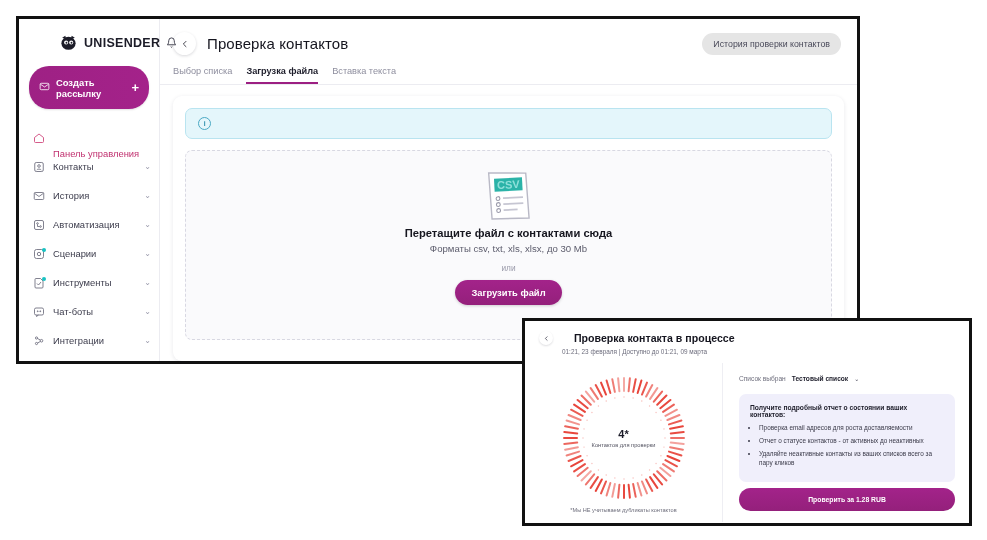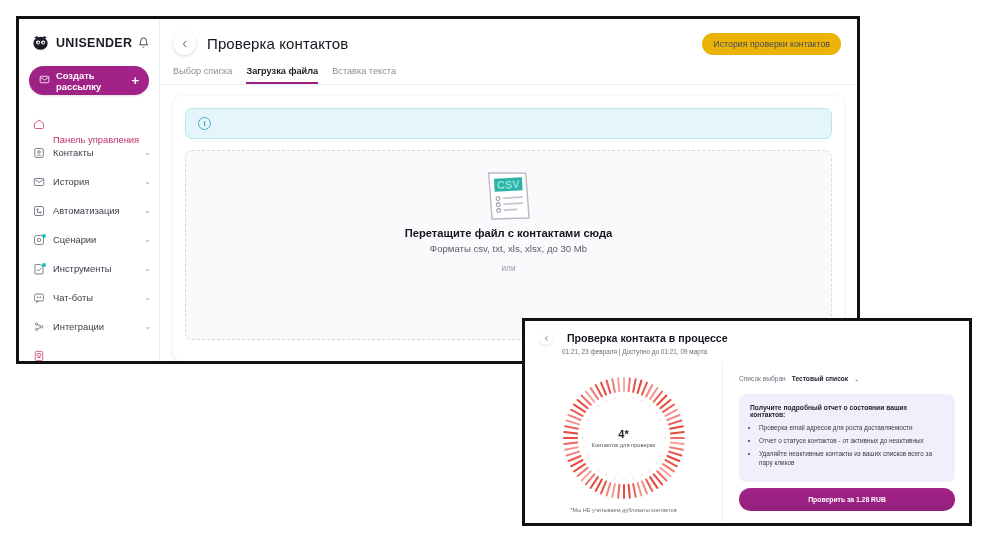--- a/index.html
+++ b/index.html
@@ -26,40 +26,41 @@
   .sidebar{
     width:141px; flex:0 0 141px;
     background:#ffffff;
     border-right:1px solid #ececf1;
     box-sizing:border-box;
     padding:0;
     position:relative;
   }
   .brand{
     display:flex; align-items:center; gap:6px;
-    padding:14px 10px 10px 12px;
+    padding:14px 10px 10px 24px;
+    margin-left:16px;
   }
   .brand-mark{
     width:19px;height:19px;flex:0 0 19px;
     position:relative;
   }
   .brand-name{
     font-size:12.5px; font-weight:bold; letter-spacing:.3px; color:#1c1c28;
   }
   .bell{ margin-left:auto; margin-right:6px; color:#2b2b3a; }
 
   .cta{
     margin:4px 10px 14px 10px;
     background:#9c1f82;
     background:linear-gradient(90deg,#9e2184 0%,#a4228a 100%);
     color:#fff;
     border-radius:20px;
     height:29px;
     display:flex; align-items:center;
-    padding:0 10px;
+    padding:7px 10px;
     font-size:9.4px; font-weight:bold;
     gap:6px;
     box-shadow:0 1px 2px rgba(0,0,0,.12);
   }
   .cta .plus{ margin-left:auto; font-size:13px; font-weight:bold; line-height:1;}
 
   .nav-item{
     display:flex; align-items:center;
     height:29px;
     padding:0 8px 0 13px;
@@ -96,21 +97,21 @@
   .back-btn{
     width:23px;height:23px;border-radius:50%;
     background:#ffffff;
     box-shadow:0 1px 3px rgba(20,20,40,.16);
     display:flex;align-items:center;justify-content:center;
     color:#34343f;font-size:11px;
   }
   .page-title{ font-size:15px;font-weight:normal;color:#15151f; letter-spacing:.1px;}
   .hist-btn{
     margin-left:auto;
-    background:#eab308;
+    background:#e5e5e5;
     color:#4a4a5a;
     font-size:8.8px;
     border-radius:14px;
     padding:6px 11px;
     white-space:nowrap;
   }
   .tabs{
     display:flex; gap:14px;
     padding:11px 0 0 13px;
     border-bottom:1px solid #ececf1;
@@ -170,21 +171,21 @@
     background:linear-gradient(180deg,#a3238a 0%,#94207b 100%);
     color:#fff;font-size:9.4px;font-weight:bold;
     border-radius:16px;
     padding:7px 16px;
     box-shadow:0 1px 3px rgba(0,0,0,.18);
   }
 
   
   #panel-progress{ left:522px; top:318px; width:450px; height:208px; }
   .p2-head{ padding:10px 0 8px 14px; background:#fff; }
-  .p2-head-row{ display:flex;align-items:center;gap:14px;}
+  .p2-head-row{ display:flex;align-items:center;gap:21px;}
   .p2-back{
     width:14px;height:14px;border-radius:50%;
     display:flex;align-items:center;justify-content:center;
     color:#40404f;font-size:8px;
     box-shadow:0 1px 2px rgba(20,20,40,.14);
     background:#fff;
   }
   .p2-title{ font-size:10.6px;font-weight:bold;color:#15151f;}
   .p2-sub{ font-size:6.4px;color:#6c6c7c;margin:3px 0 0 23px;}
   .p2-body{ display:flex; height:calc(100% - 43px); background:#fff;}
@@ -414,20 +415,21 @@
               <rect x="17" y="28" width="20" height="1.8" fill="#c6c6d2"></rect>
               <circle cx="12" cy="35" r="1.9" fill="none" stroke="#9b9bab" stroke-width="1.1"></circle>
               <rect x="17" y="34" width="20" height="1.8" fill="#c6c6d2"></rect>
               <circle cx="12" cy="41" r="1.9" fill="none" stroke="#9b9bab" stroke-width="1.1"></circle>
               <rect x="17" y="40" width="14" height="1.8" fill="#c6c6d2"></rect>
             </svg>
           </span>
           <div class="dz-title">Перетащите файл с контактами сюда</div>
           <div class="dz-sub">Форматы csv, txt, xls, xlsx, до 30 Mb</div>
           <div class="dz-or">или</div>
+          <div class="upload-btn">Загрузить файл</div>
         </div>
 
       </div>
     </div>
   </div>
 </div>
 
 <div class="panel" id="panel-progress">
 
   <div class="p2-head">

